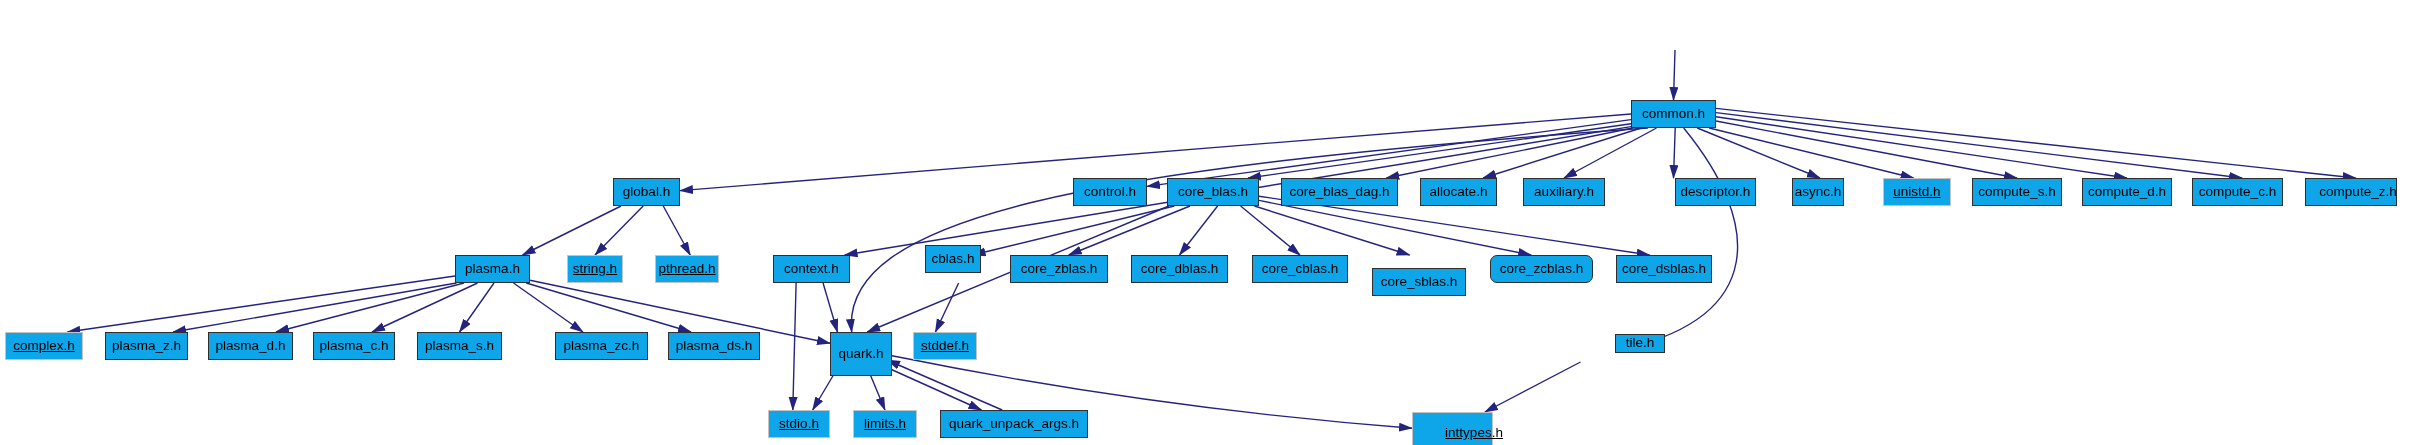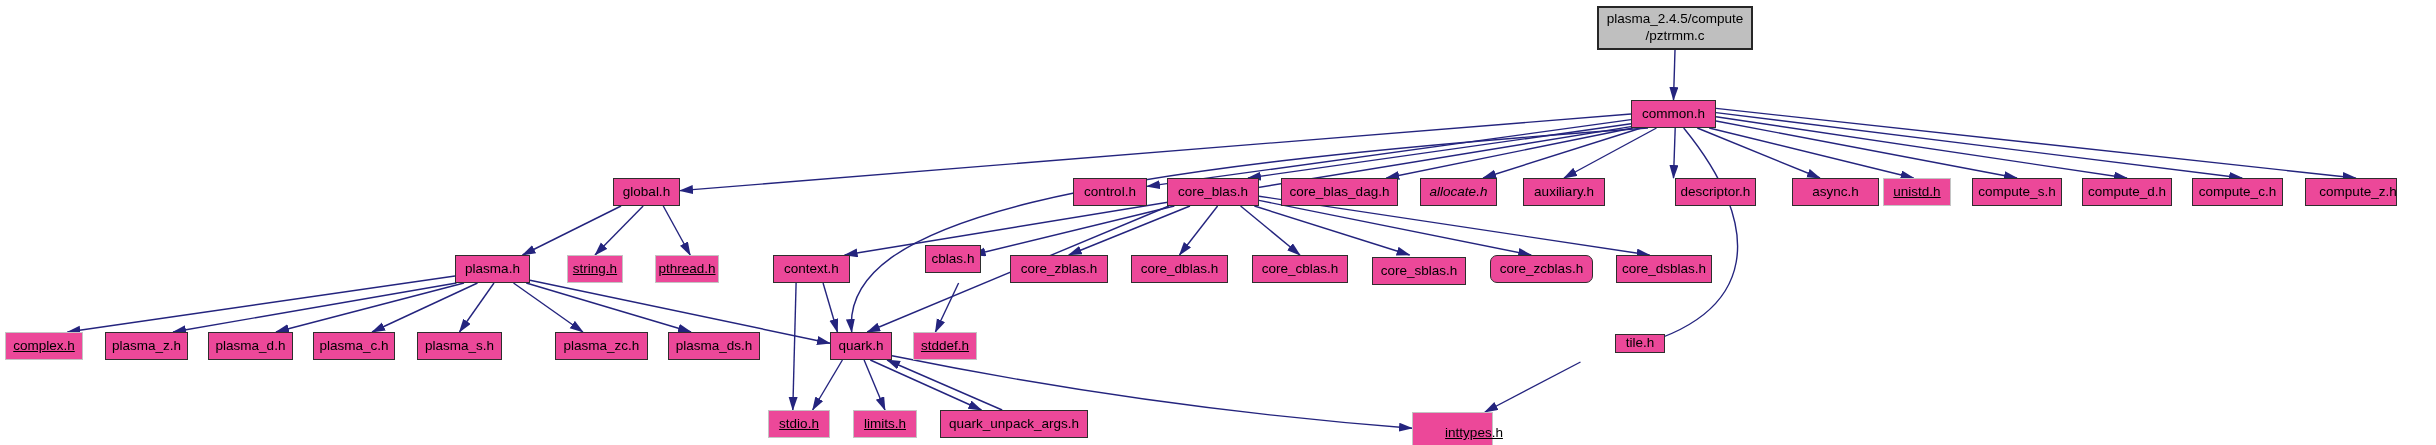--- a/index.html
+++ b/index.html
@@ -10,21 +10,21 @@
     font-family:"Liberation Sans", sans-serif;
     overflow:hidden;
   }
   #edge-layer{position:absolute;left:0;top:0;z-index:1;}
   .node{
     position:absolute;
     z-index:2;
     box-sizing:border-box;
     display:flex;align-items:center;justify-content:center;
     text-align:center;
-    background:#ec4899;
+    background:#0ea5e9;
     border:1px solid #2e2e2e;
     color:#000000;
     font-size:13.5px;
     line-height:1.25;
     white-space:pre-line;
     cursor:pointer;
   }
   .node.system{border-color:#c4c4c4;cursor:default;text-decoration:underline;}
   .node.root{
     background:#bfbfbf;
@@ -81,54 +81,52 @@
       <path d="M1259,196.2 L1649.6,255" fill="none" stroke="#24247e" stroke-width="1.4" marker-end="url(#arrow)"></path>
       <path d="M1168.84,206 L867.2,332" fill="none" stroke="#24247e" stroke-width="1.4" marker-end="url(#arrow)"></path>
       <path d="M958.6,283 L935.4,332" fill="none" stroke="#24247e" stroke-width="1.4" marker-end="url(#arrow)"></path>
       <path d="M842.4,360 L812.64,410" fill="none" stroke="#24247e" stroke-width="1.4" marker-end="url(#arrow)"></path>
       <path d="M864.1,360 L885,410" fill="none" stroke="#24247e" stroke-width="1.4" marker-end="url(#arrow)"></path>
       <path d="M870.3,360 L981.44,410" fill="none" stroke="#24247e" stroke-width="1.4" marker-end="url(#arrow)"></path>
       <path d="M1002.16,410 L887.04,360" fill="none" stroke="#24247e" stroke-width="1.4" marker-end="url(#arrow)"></path>
       <path d="M892,355.8 Q1150,408 1412,428.2" fill="none" stroke="#24247e" stroke-width="1.4" marker-end="url(#arrow)"></path>
       <path d="M1580.5,362 L1484.9,412" fill="none" stroke="#24247e" stroke-width="1.4" marker-end="url(#arrow)"></path>
     </svg>
-    <div class="node root" style="left: 1597px; top: 6px; width: 156px; height: 44px;">plasma_2.4.5/compute
-/pztrmm.c</div>
     <div class="node project" style="left: 1631px; top: 100px; width: 85px; height: 28px;">common.h</div>
     <div class="node project" style="left: 613px; top: 178px; width: 67px; height: 28px;">global.h</div>
     <div class="node project" style="left: 1073px; top: 178px; width: 74px; height: 28px;">control.h</div>
     <div class="node project" style="left: 1167px; top: 178px; width: 92px; height: 28px;">core_blas.h</div>
     <div class="node project" style="left: 1281px; top: 178px; width: 117px; height: 28px;">core_blas_dag.h</div>
-    <div class="node project" style="left: 1420px; top: 178px; width: 77px; height: 28px; font-style: italic;">allocate.h</div>
+    <div class="node project" style="left: 1420px; top: 178px; width: 77px; height: 28px;">allocate.h</div>
     <div class="node project" style="left: 1523px; top: 178px; width: 82px; height: 28px;">auxiliary.h</div>
     <div class="node project" style="left: 1675px; top: 178px; width: 81px; height: 28px;">descriptor.h</div>
-    <div class="node project" style="left: 1792px; top: 178px; width: 87px; height: 28px;">async.h</div>
+    <div class="node project" style="left: 1792px; top: 178px; width: 52px; height: 28px;">async.h</div>
     <div class="node system" style="left: 1883px; top: 178px; width: 68px; height: 28px;">unistd.h</div>
     <div class="node project" style="left: 1972px; top: 178px; width: 90px; height: 28px;">compute_s.h</div>
     <div class="node project" style="left: 2082px; top: 178px; width: 90px; height: 28px;">compute_d.h</div>
     <div class="node project" style="left: 2192px; top: 178px; width: 91px; height: 28px;">compute_c.h</div>
     <div class="node project" style="left: 2305px; top: 178px; width: 92px; height: 28px; padding-left: 14px;">compute_z.h</div>
     <div class="node project" style="left: 455px; top: 255px; width: 75px; height: 28px;">plasma.h</div>
     <div class="node system" style="left: 567px; top: 255px; width: 56px; height: 28px;">string.h</div>
     <div class="node system" style="left: 655px; top: 255px; width: 64px; height: 28px;">pthread.h</div>
     <div class="node project" style="left: 773px; top: 255px; width: 77px; height: 28px;">context.h</div>
     <div class="node project" style="left: 925px; top: 245px; width: 56px; height: 28px;">cblas.h</div>
     <div class="node project" style="left: 1010px; top: 255px; width: 98px; height: 28px;">core_zblas.h</div>
     <div class="node project" style="left: 1131px; top: 255px; width: 97px; height: 28px;">core_dblas.h</div>
     <div class="node project" style="left: 1252px; top: 255px; width: 96px; height: 28px;">core_cblas.h</div>
-    <div class="node project" style="left: 1372px; top: 257px; width: 94px; height: 28px; text-align: center;">core_sblas.h</div>
+    <div class="node project" style="left: 1372px; top: 268px; width: 94px; height: 28px; text-align: center;">core_sblas.h</div>
     <div class="node project" style="left: 1490px; top: 255px; width: 103px; height: 28px; border-radius: 7px;">core_zcblas.h</div>
     <div class="node project" style="left: 1616px; top: 255px; width: 96px; height: 28px;">core_dsblas.h</div>
     <div class="node system" style="left: 5px; top: 332px; width: 78px; height: 28px;">complex.h</div>
     <div class="node project" style="left: 105px; top: 332px; width: 83px; height: 28px;">plasma_z.h</div>
     <div class="node project" style="left: 208px; top: 332px; width: 85px; height: 28px;">plasma_d.h</div>
     <div class="node project" style="left: 313px; top: 332px; width: 82px; height: 28px;">plasma_c.h</div>
     <div class="node project" style="left: 417px; top: 332px; width: 85px; height: 28px;">plasma_s.h</div>
     <div class="node project" style="left: 555px; top: 332px; width: 93px; height: 28px;">plasma_zc.h</div>
     <div class="node project" style="left: 668px; top: 332px; width: 92px; height: 28px;">plasma_ds.h</div>
-    <div class="node project" style="left: 830px; top: 332px; width: 62px; height: 28px;">quark.h</div>
+    <div class="node project" style="left: 830px; top: 332px; width: 62px; height: 44px;">quark.h</div>
     <div class="node system" style="left: 913px; top: 332px; width: 64px; height: 28px;">stddef.h</div>
     <div class="node project" style="left: 1578px; top: 334px; width: 50px; height: 19px; margin-left: 37px;">tile.h</div>
     <div class="node system" style="left: 768px; top: 410px; width: 62px; height: 28px;">stdio.h</div>
     <div class="node system" style="left: 853px; top: 410px; width: 64px; height: 28px;">limits.h</div>
     <div class="node project" style="left: 940px; top: 410px; width: 148px; height: 28px;">quark_unpack_args.h</div>
     <div class="node system" style="left: 1412px; top: 412px; width: 81px; height: 43px; padding-left: 43px;">inttypes.h</div>
   </div>
 
 </body></html>

